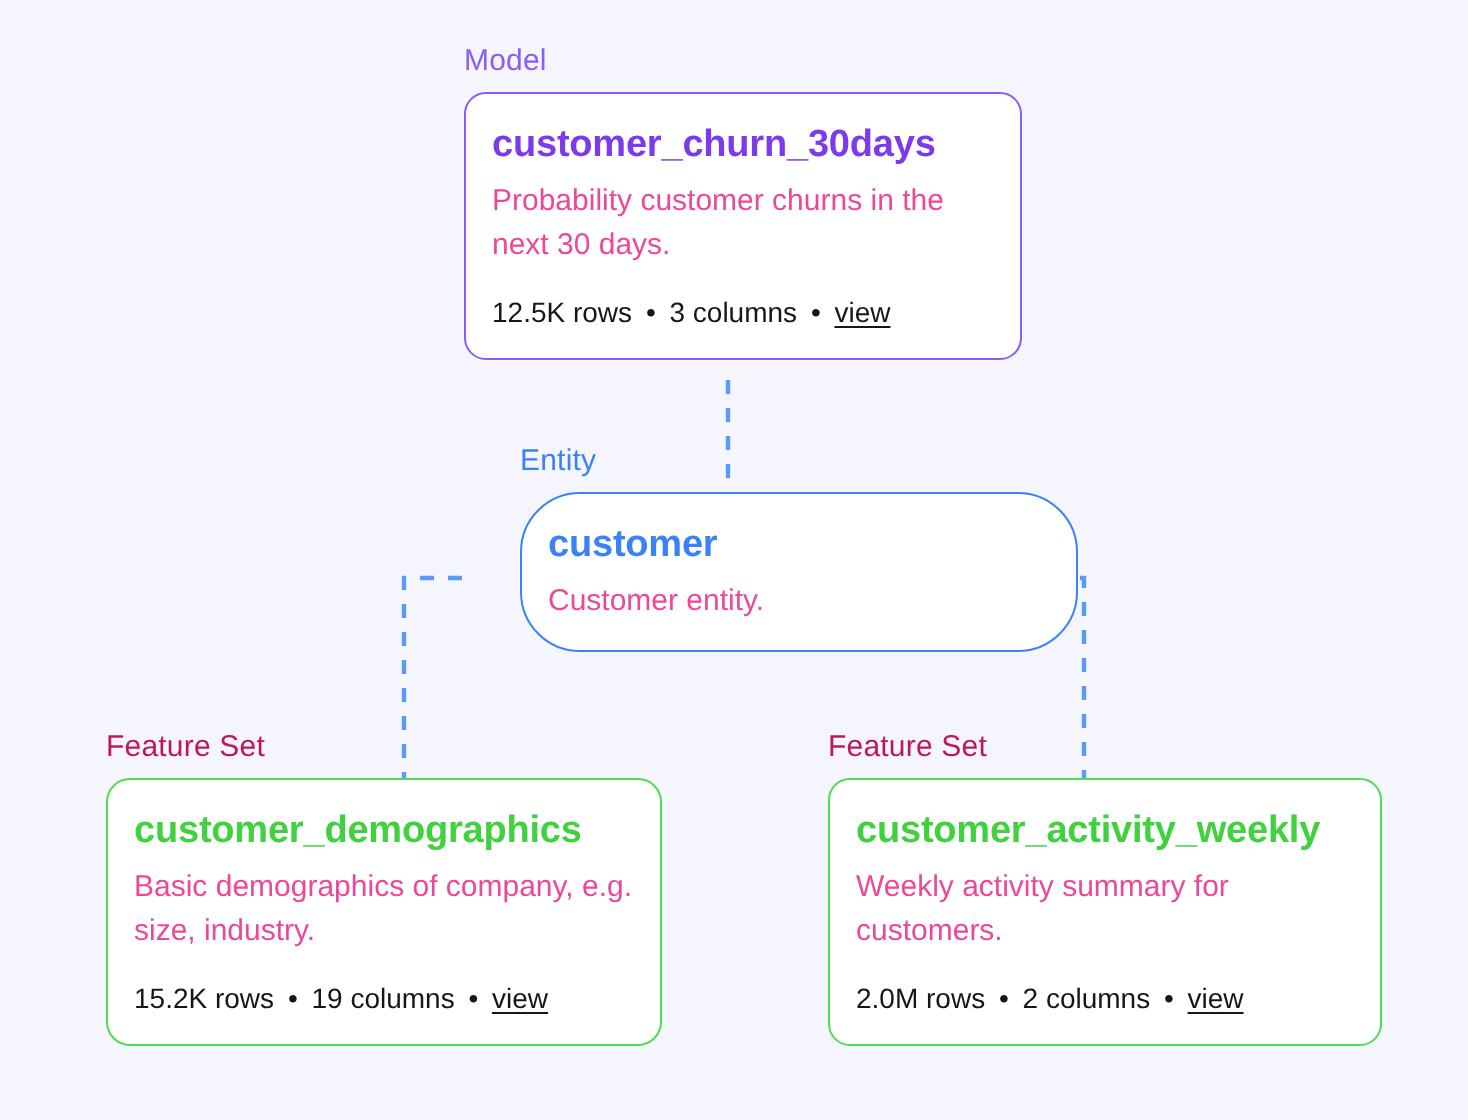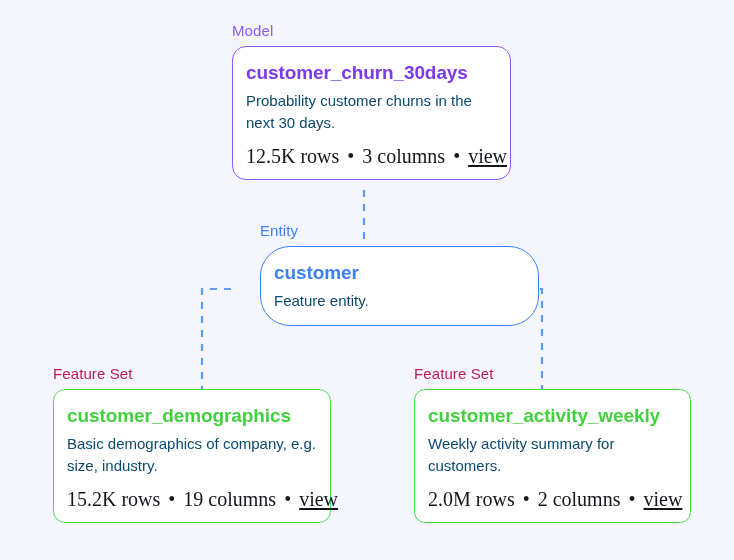--- a/index.html
+++ b/index.html
@@ -64,45 +64,44 @@
     margin: 0 0 6px 0;
     white-space: nowrap;
   }
   .title-model  { color: #7c3aed; }
   .title-entity { color: #3b82f6; }
   .title-fset   { color: #41d13f; }
 
   .card-desc {
     font-size: 15px;
     line-height: 22px;
-    color: #0c4a6e;
+    color: #ec4899;
     margin: 0;
   }
 
   .card-stats {
-    font-size: 20px;
+    font-size: 14px;
     line-height: 19px;
     color: #15161c;
     margin-top: 13px;
     white-space: nowrap;
-    font-family: Liberation Serif, serif;
   }
   .card-stats .sep {
     padding: 0 3px;
   }
   .view-link {
     color: #15161c;
     text-decoration: underline;
     text-underline-offset: 2px;
     cursor: pointer;
   }
 
   
   #node-model  { left: 232px; top: 22px;  }
-  #node-model  .card { width: 279px; border-radius: 14px; }
+  #node-model  .card { width: 279px; }
 
   #node-entity { left: 232px; top: 222px; padding-left: 28px; }
   #node-entity .card { width: 279px; border-radius: 30px; }
 
   #node-fs-left  { left: 53px;  top: 365px; }
   #node-fs-left  .card { width: 278px; border-radius: 12px; }
 
   #node-fs-right { left: 414px; top: 365px; }
   #node-fs-right .card { width: 277px; }
 </style>
@@ -132,21 +131,21 @@
         <span class="sep">•</span>
         <span class="view-link">view</span>
       </div>
     </div>
   </div>
 
   <div class="node" id="node-entity">
     <div class="type-label type-entity">Entity</div>
     <div class="card card-entity">
       <div class="card-title title-entity">customer</div>
-      <div class="card-desc">Feature entity.</div>
+      <div class="card-desc">Customer entity.</div>
     </div>
   </div>
 
   <div class="node" id="node-fs-left">
     <div class="type-label type-fset">Feature Set</div>
     <div class="card card-fset">
       <div class="card-title title-fset">customer_demographics</div>
       <div class="card-desc">Basic demographics of company, e.g. size, industry.</div>
       <div class="card-stats">
         <span>15.2K rows</span>

